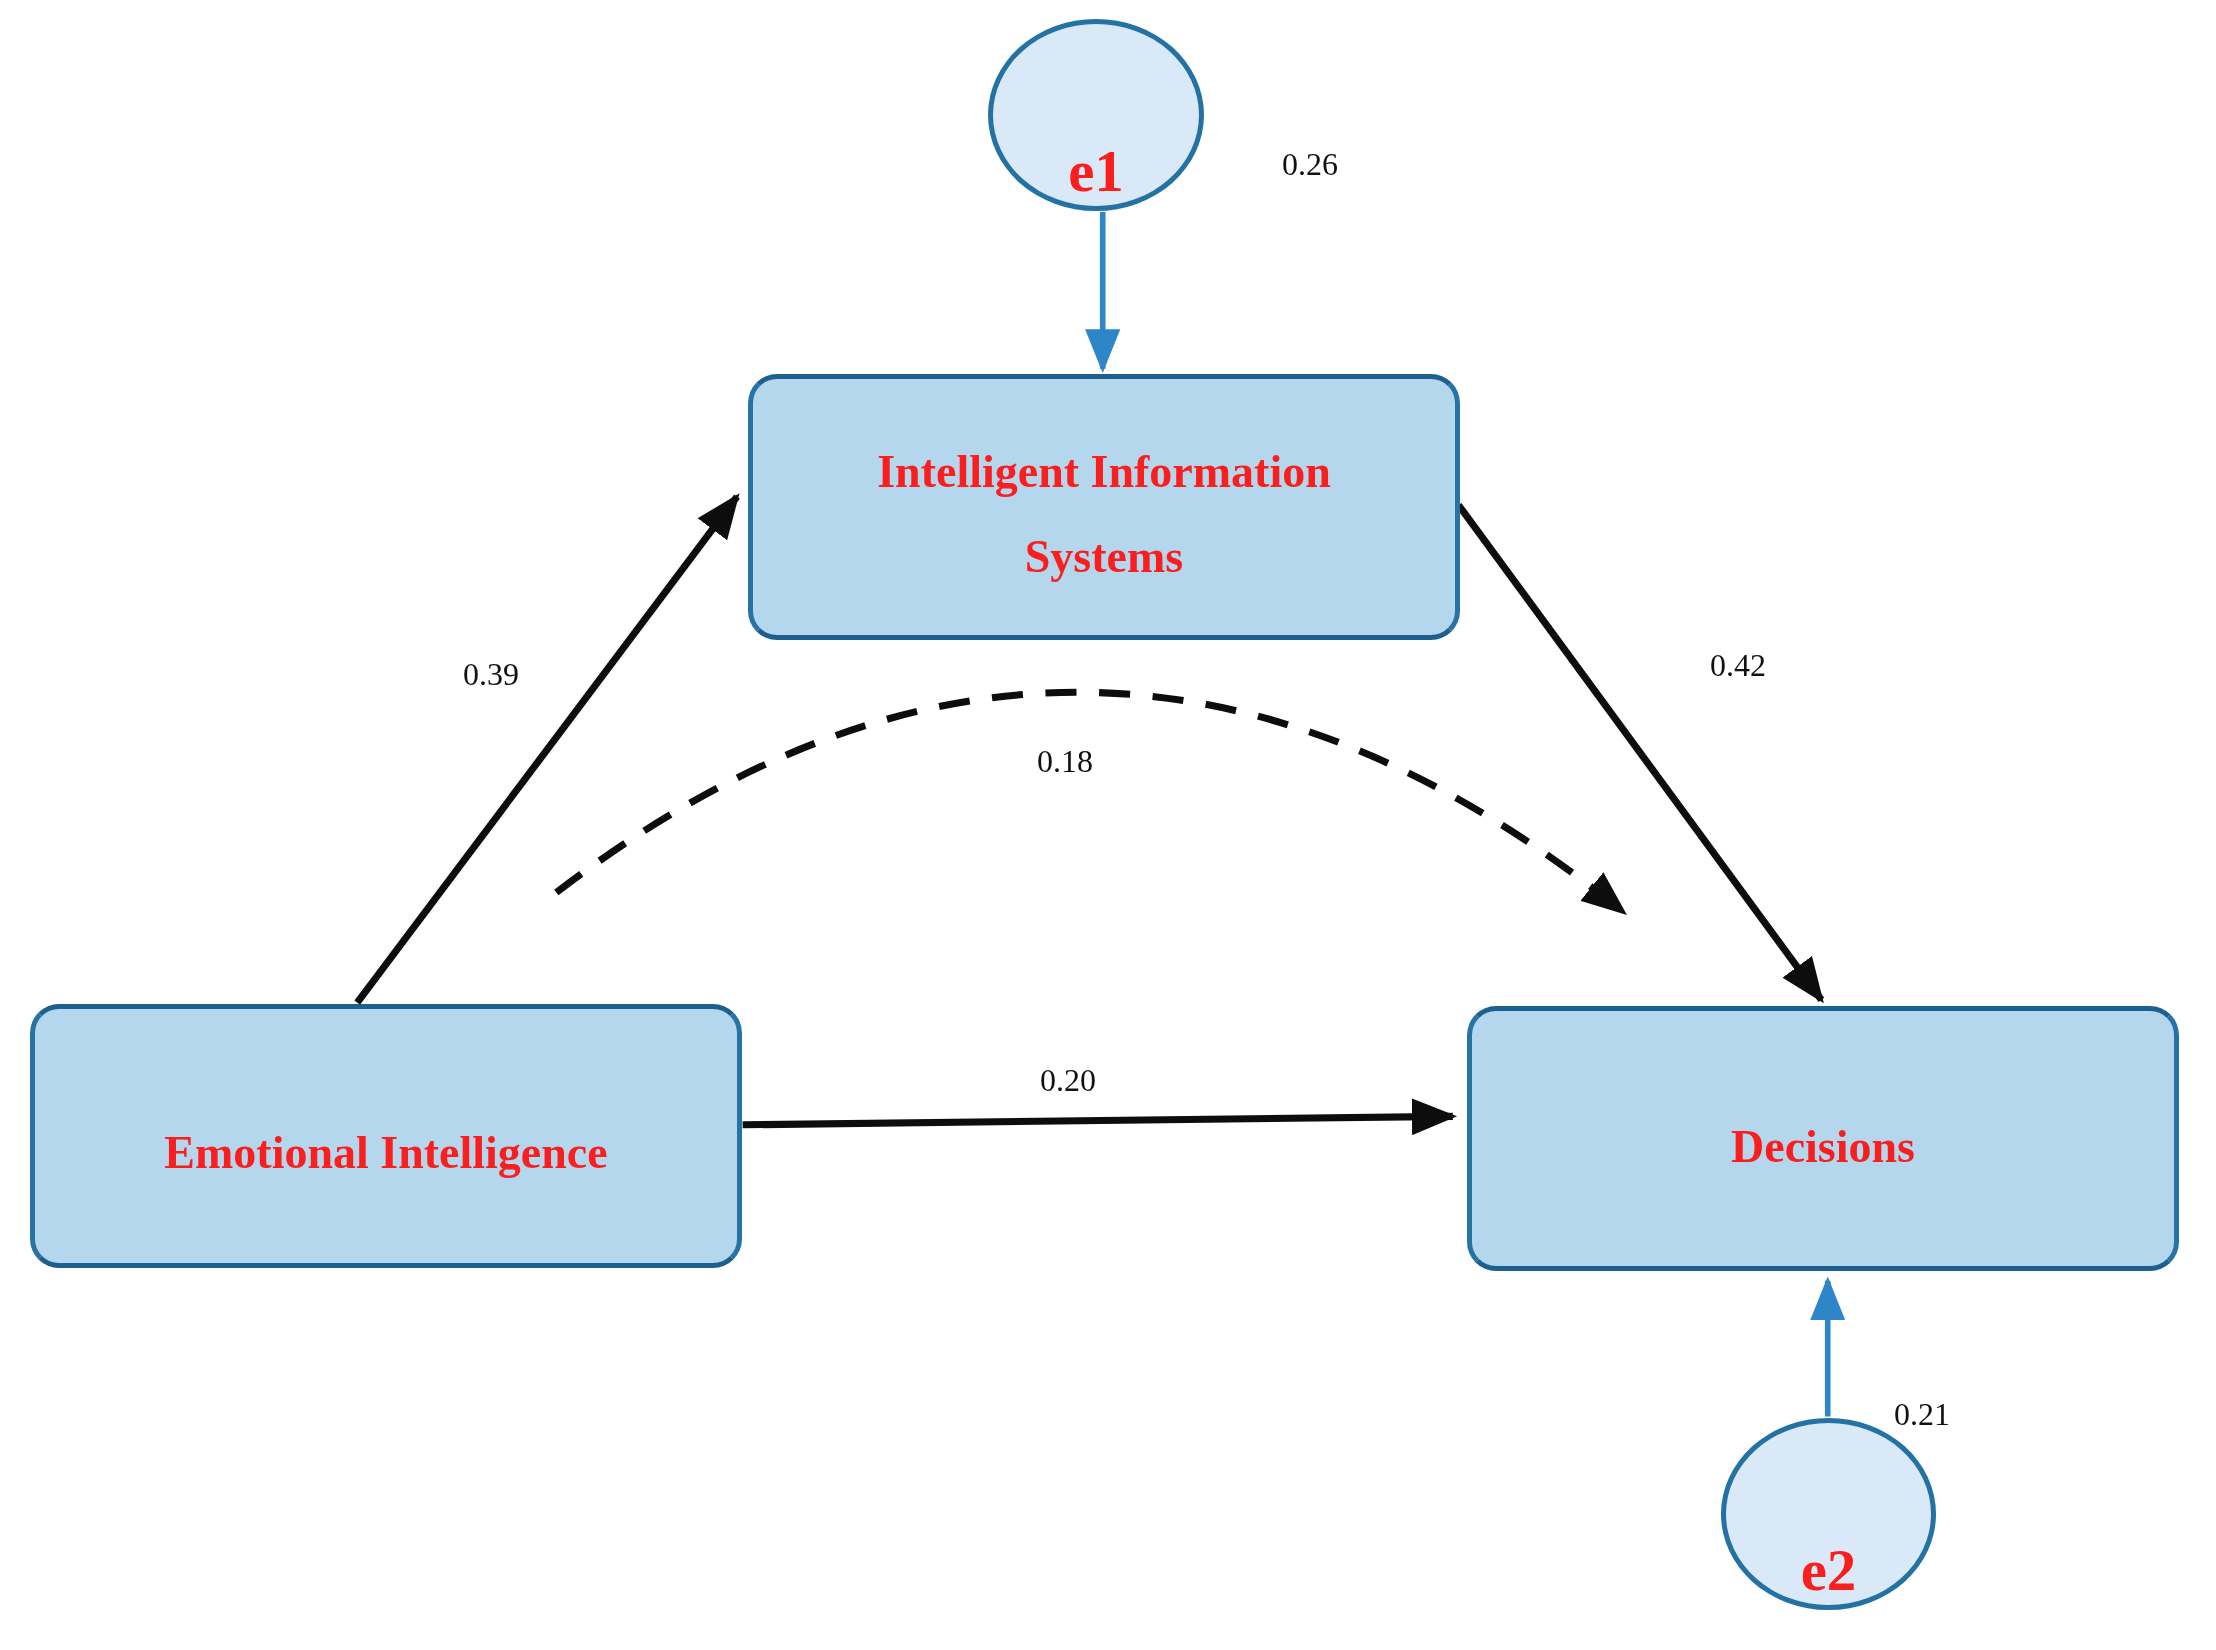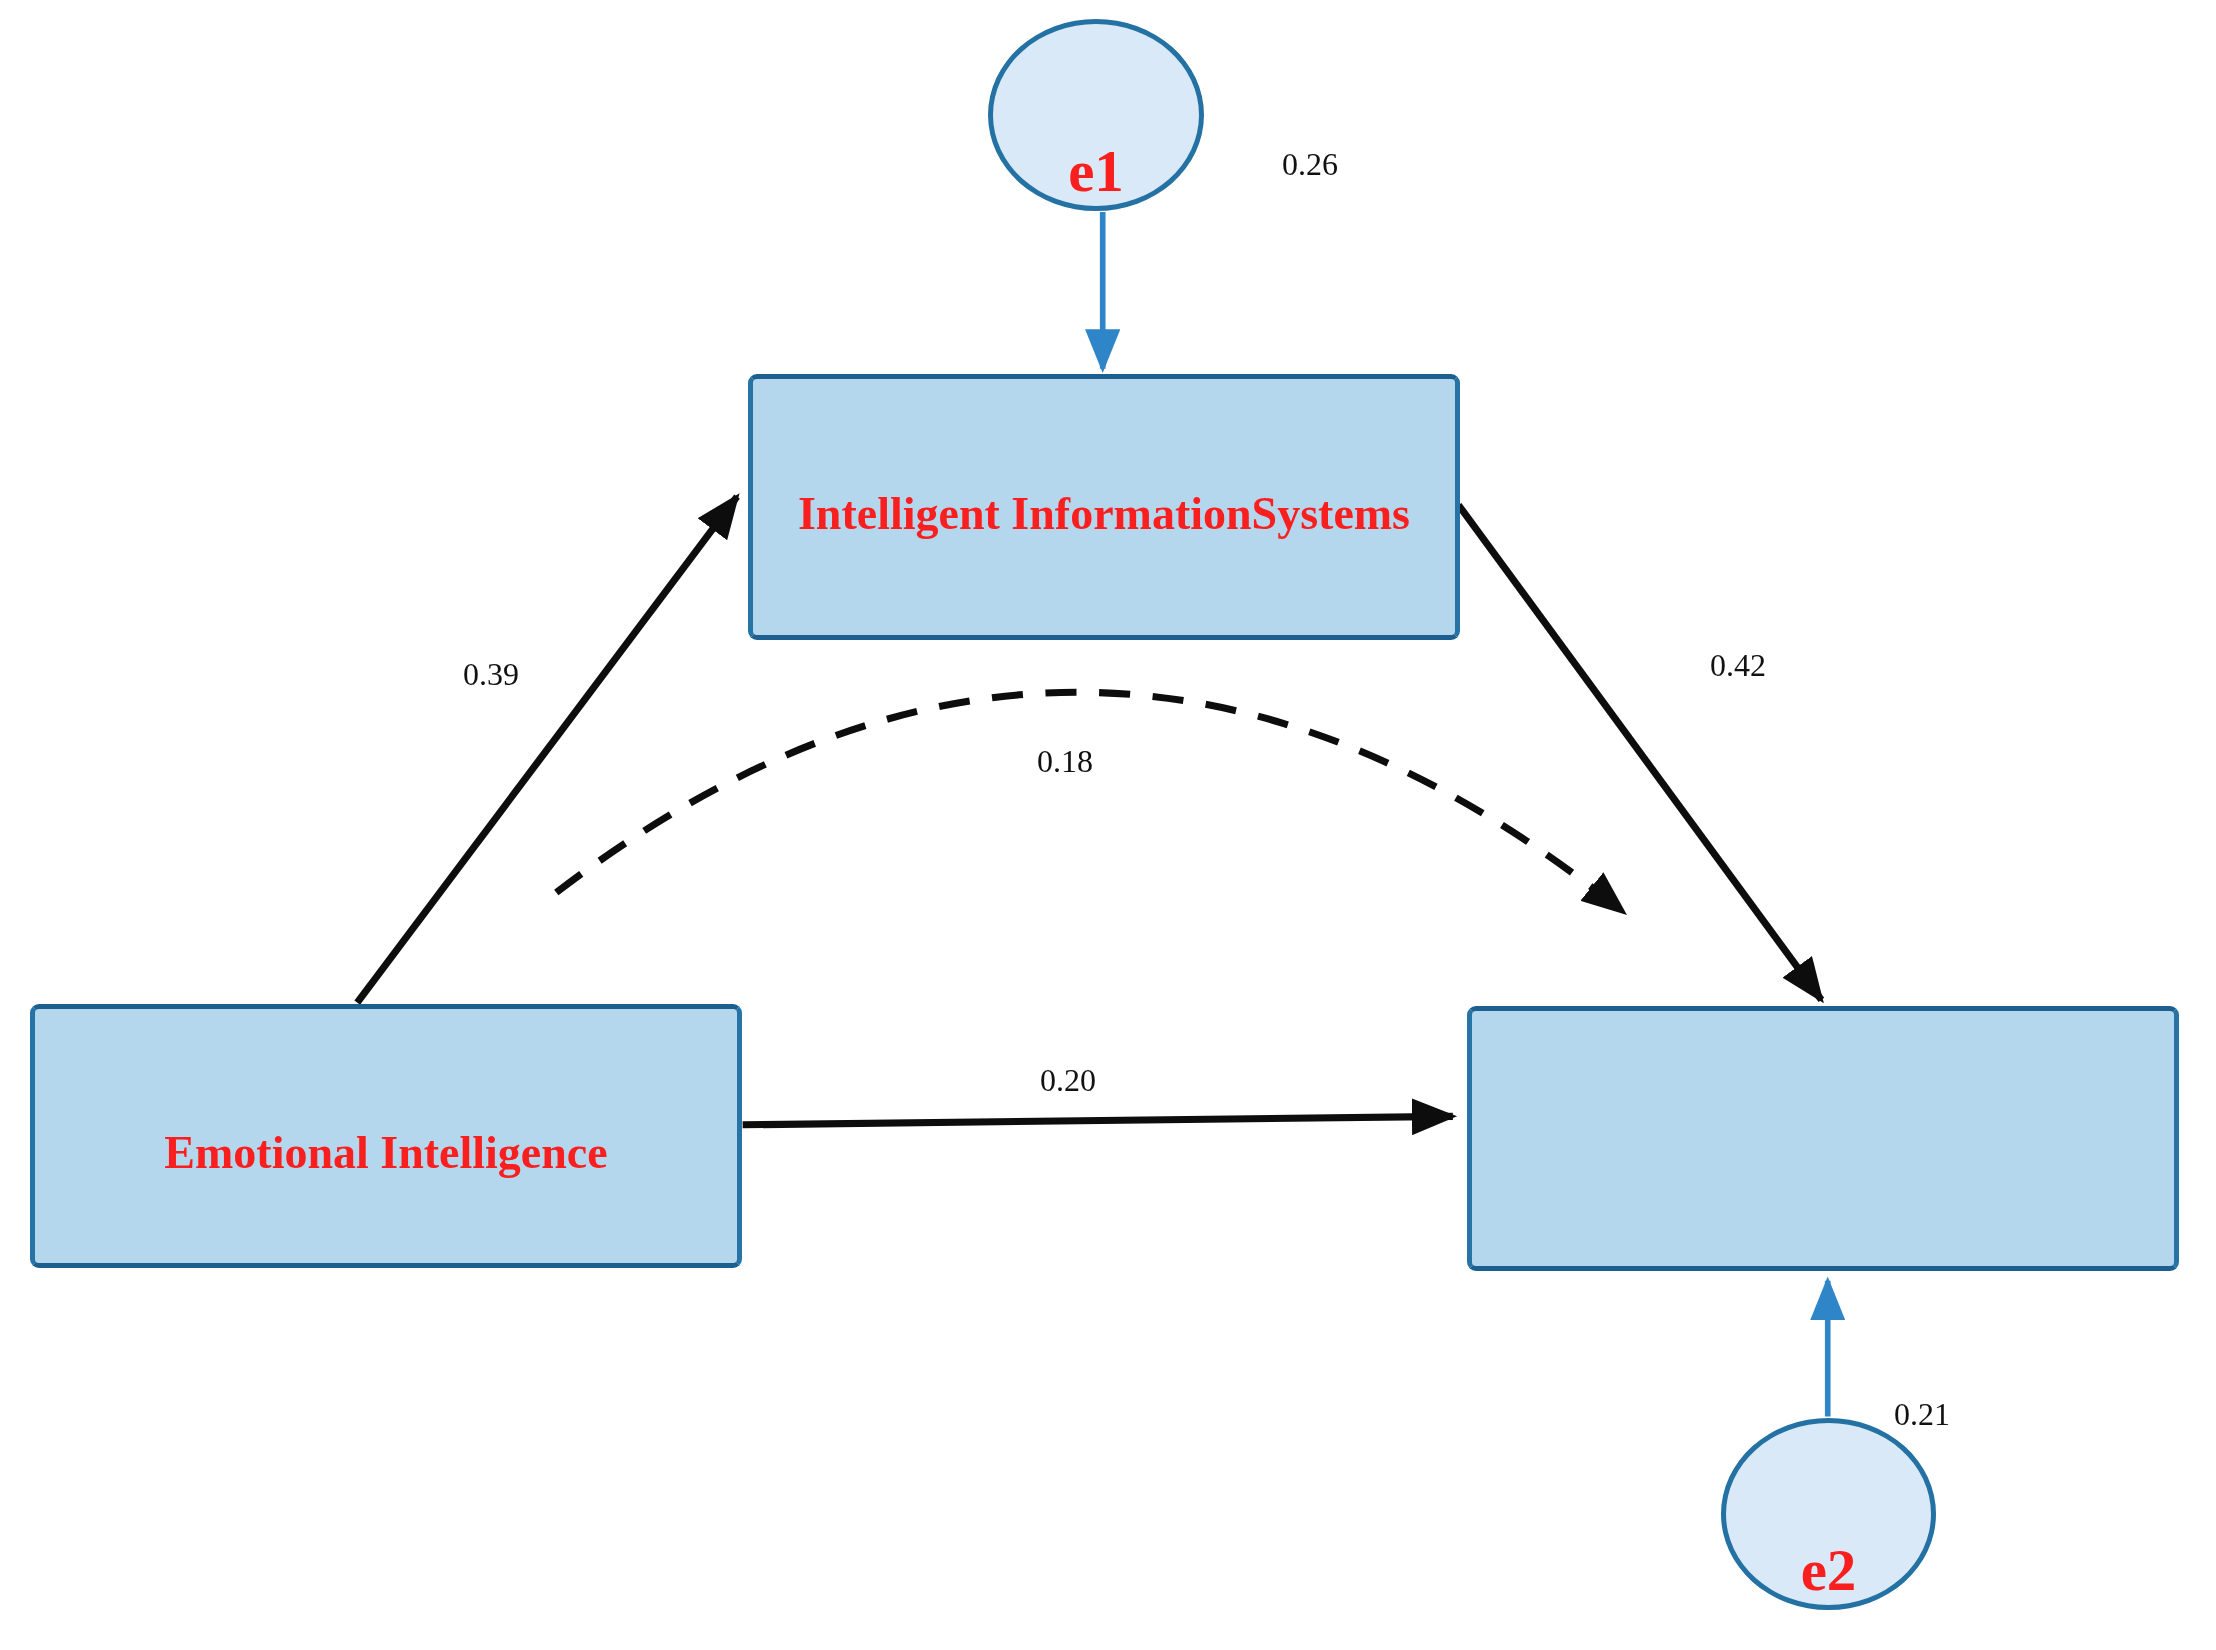--- a/index.html
+++ b/index.html
@@ -26,23 +26,23 @@
   .mk-black   { fill: var(--arrow-black, #0d0d0d); }
   .mk-blue    { fill: var(--arrow-blue, #2e86c8); }
 
   .node-box {
     position: absolute;
     box-sizing: border-box;
     background: var(--box-fill, #b5d7ee);
     border: 5px solid var(--box-border, #2873a6);
     border-top-color: var(--box-border-dark, #1d6090);
     border-bottom-color: var(--box-border-dark, #1d6090);
-    border-radius: 9px;
+    border-radius: 29px;
     display: flex;
-    flex-direction: row;
+    flex-direction: column;
     align-items: center;
     justify-content: center;
     text-align: center;
     color: var(--label-red, #fa1f1f);
     font-weight: 700;
     font-size: 46px;
     line-height: 1.85;
   }
   .node-circle {
     position: absolute;
@@ -106,20 +106,21 @@
   <div class="node-box" style="left:748px; top:374px; width:712px; height:266px; padding-top:14px;">
     <span>Intelligent Information</span>
     <span>Systems</span>
   </div>
 
   <div class="node-box" style="left:30px; top:1004px; width:712px; height:264px; padding-top:33px;">
     <span>Emotional Intelligence</span>
   </div>
 
   <div class="node-box" style="left:1467px; top:1006px; width:712px; height:265px; padding-top:15.5px;">
+    <span>Decisions</span>
   </div>
 
   <span class="coef" style="left:1310px; top:164px;">0.26</span>
 
   <span class="coef" style="left:491px; top:674px;">0.39</span>
 
   <span class="coef" style="left:1738px; top:665px;">0.42</span>
 
   <span class="coef" style="left:1065px; top:761px;">0.18</span>
 

